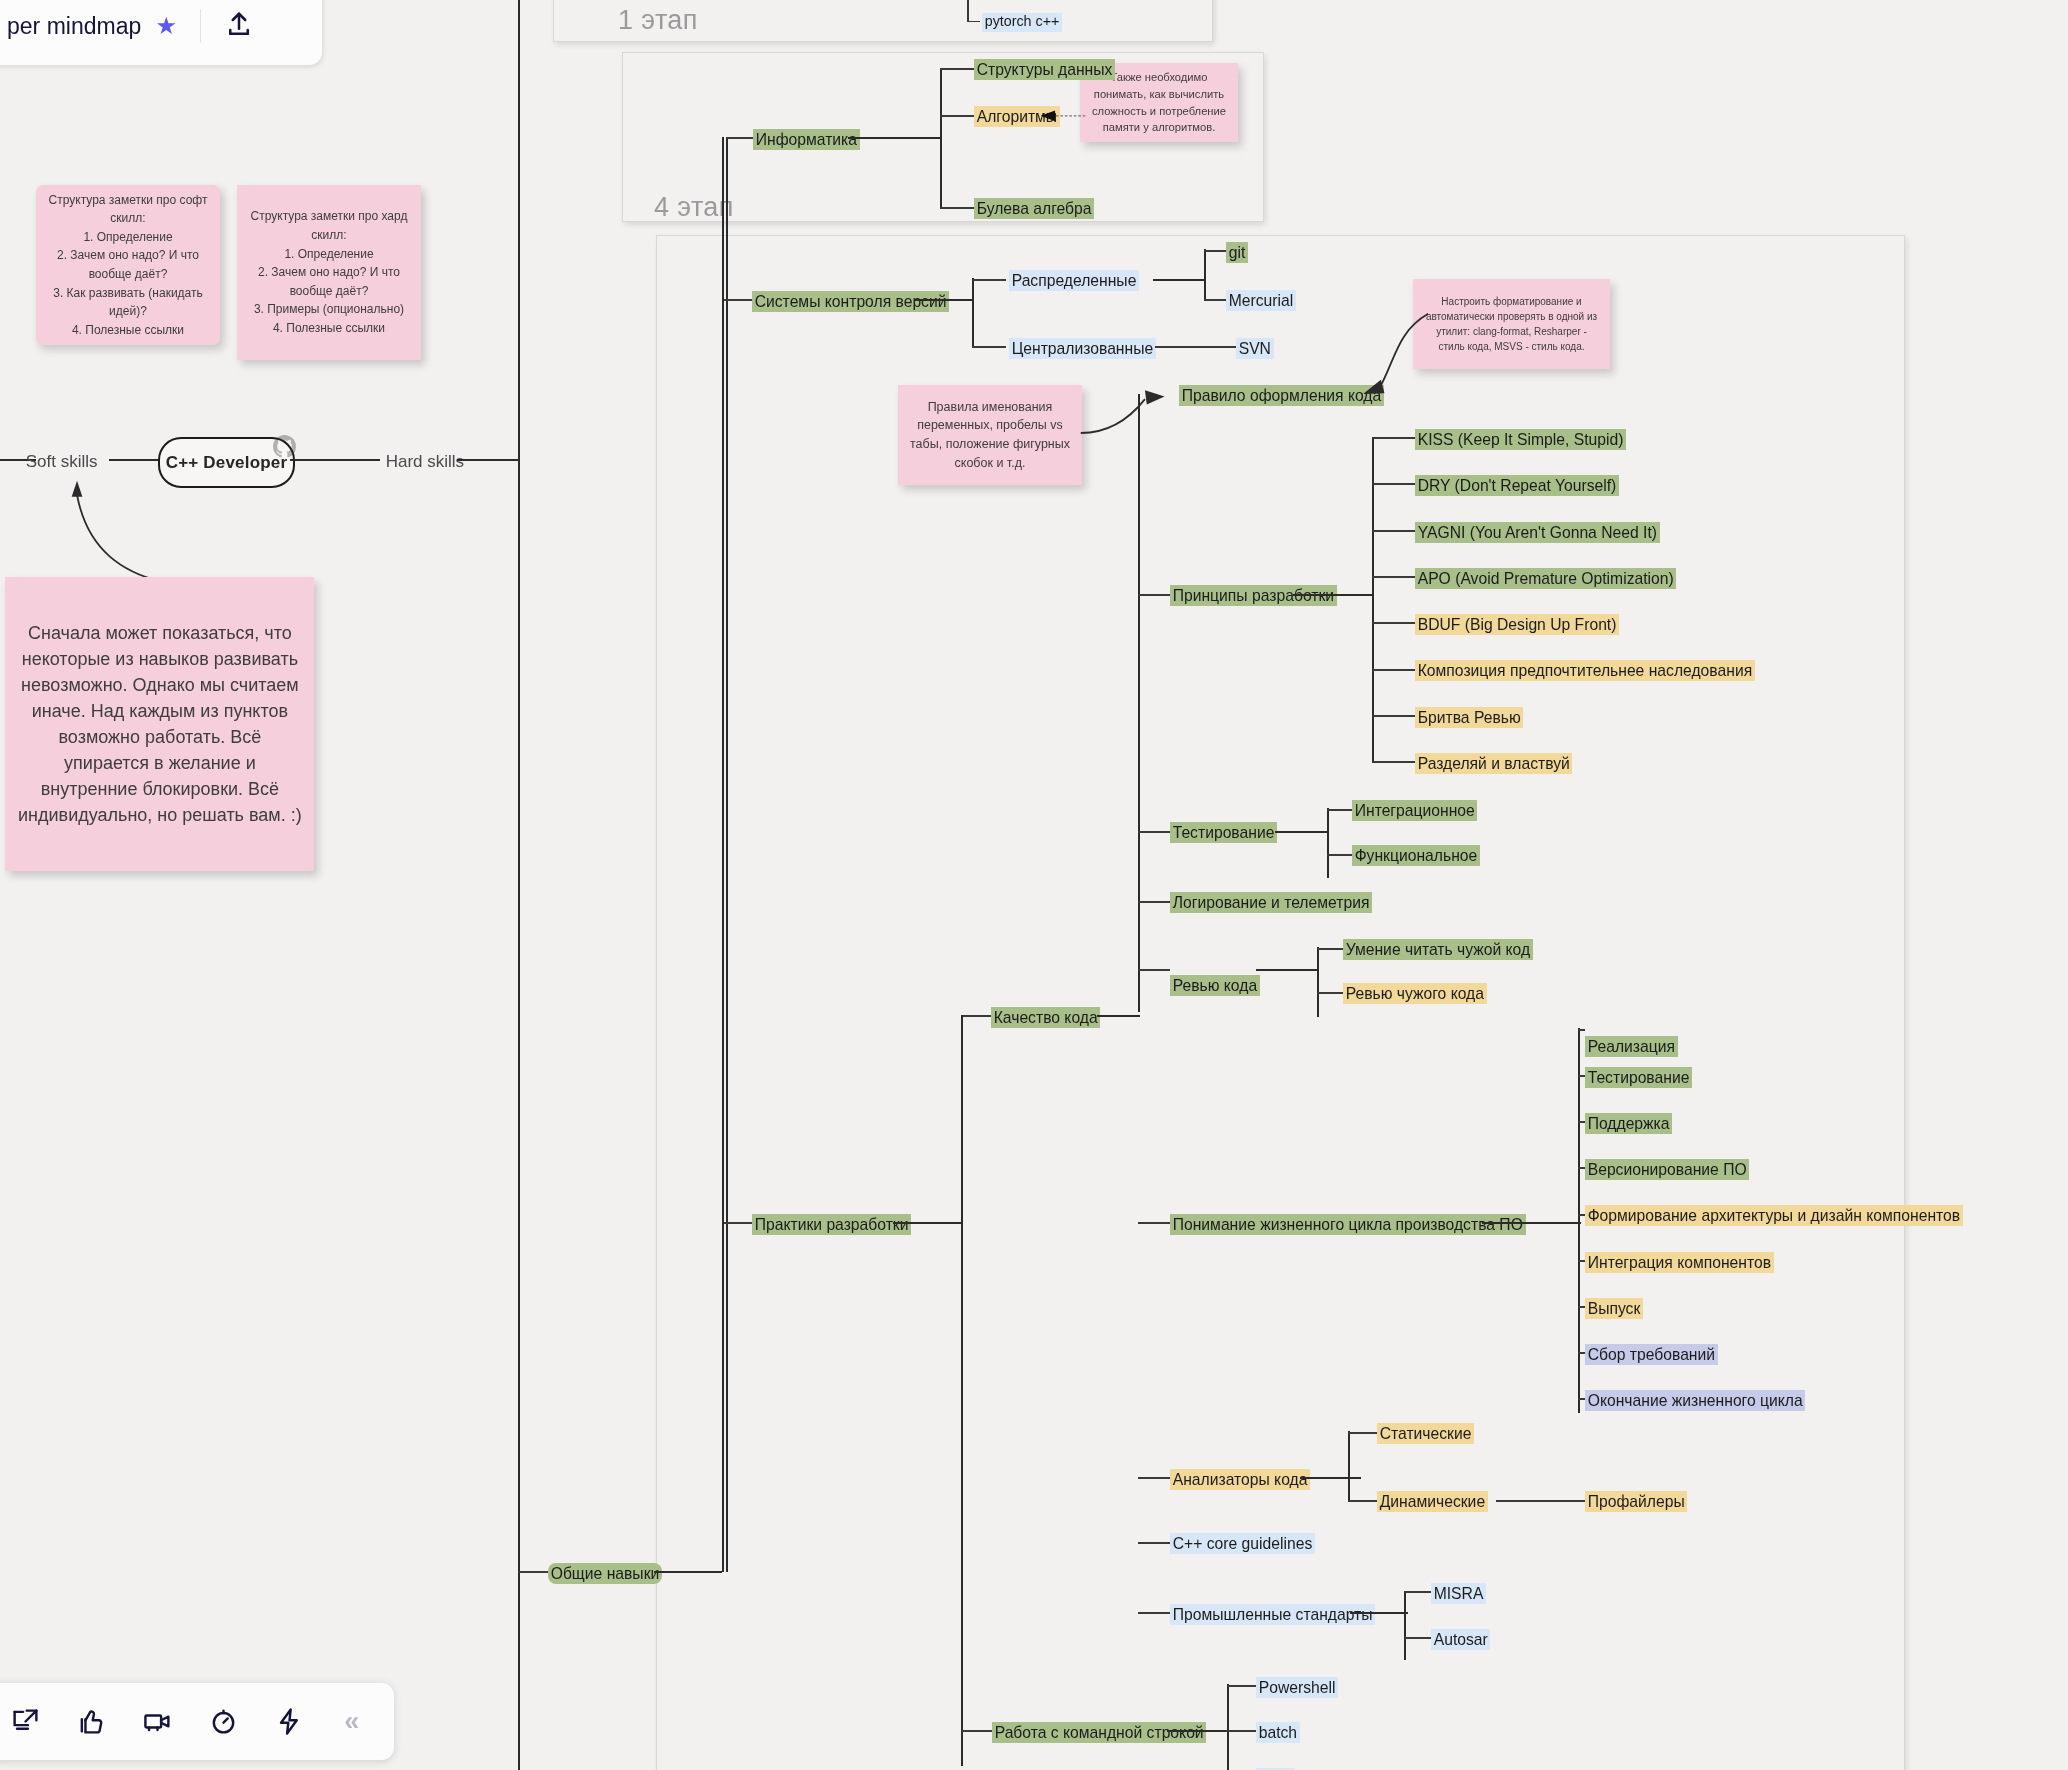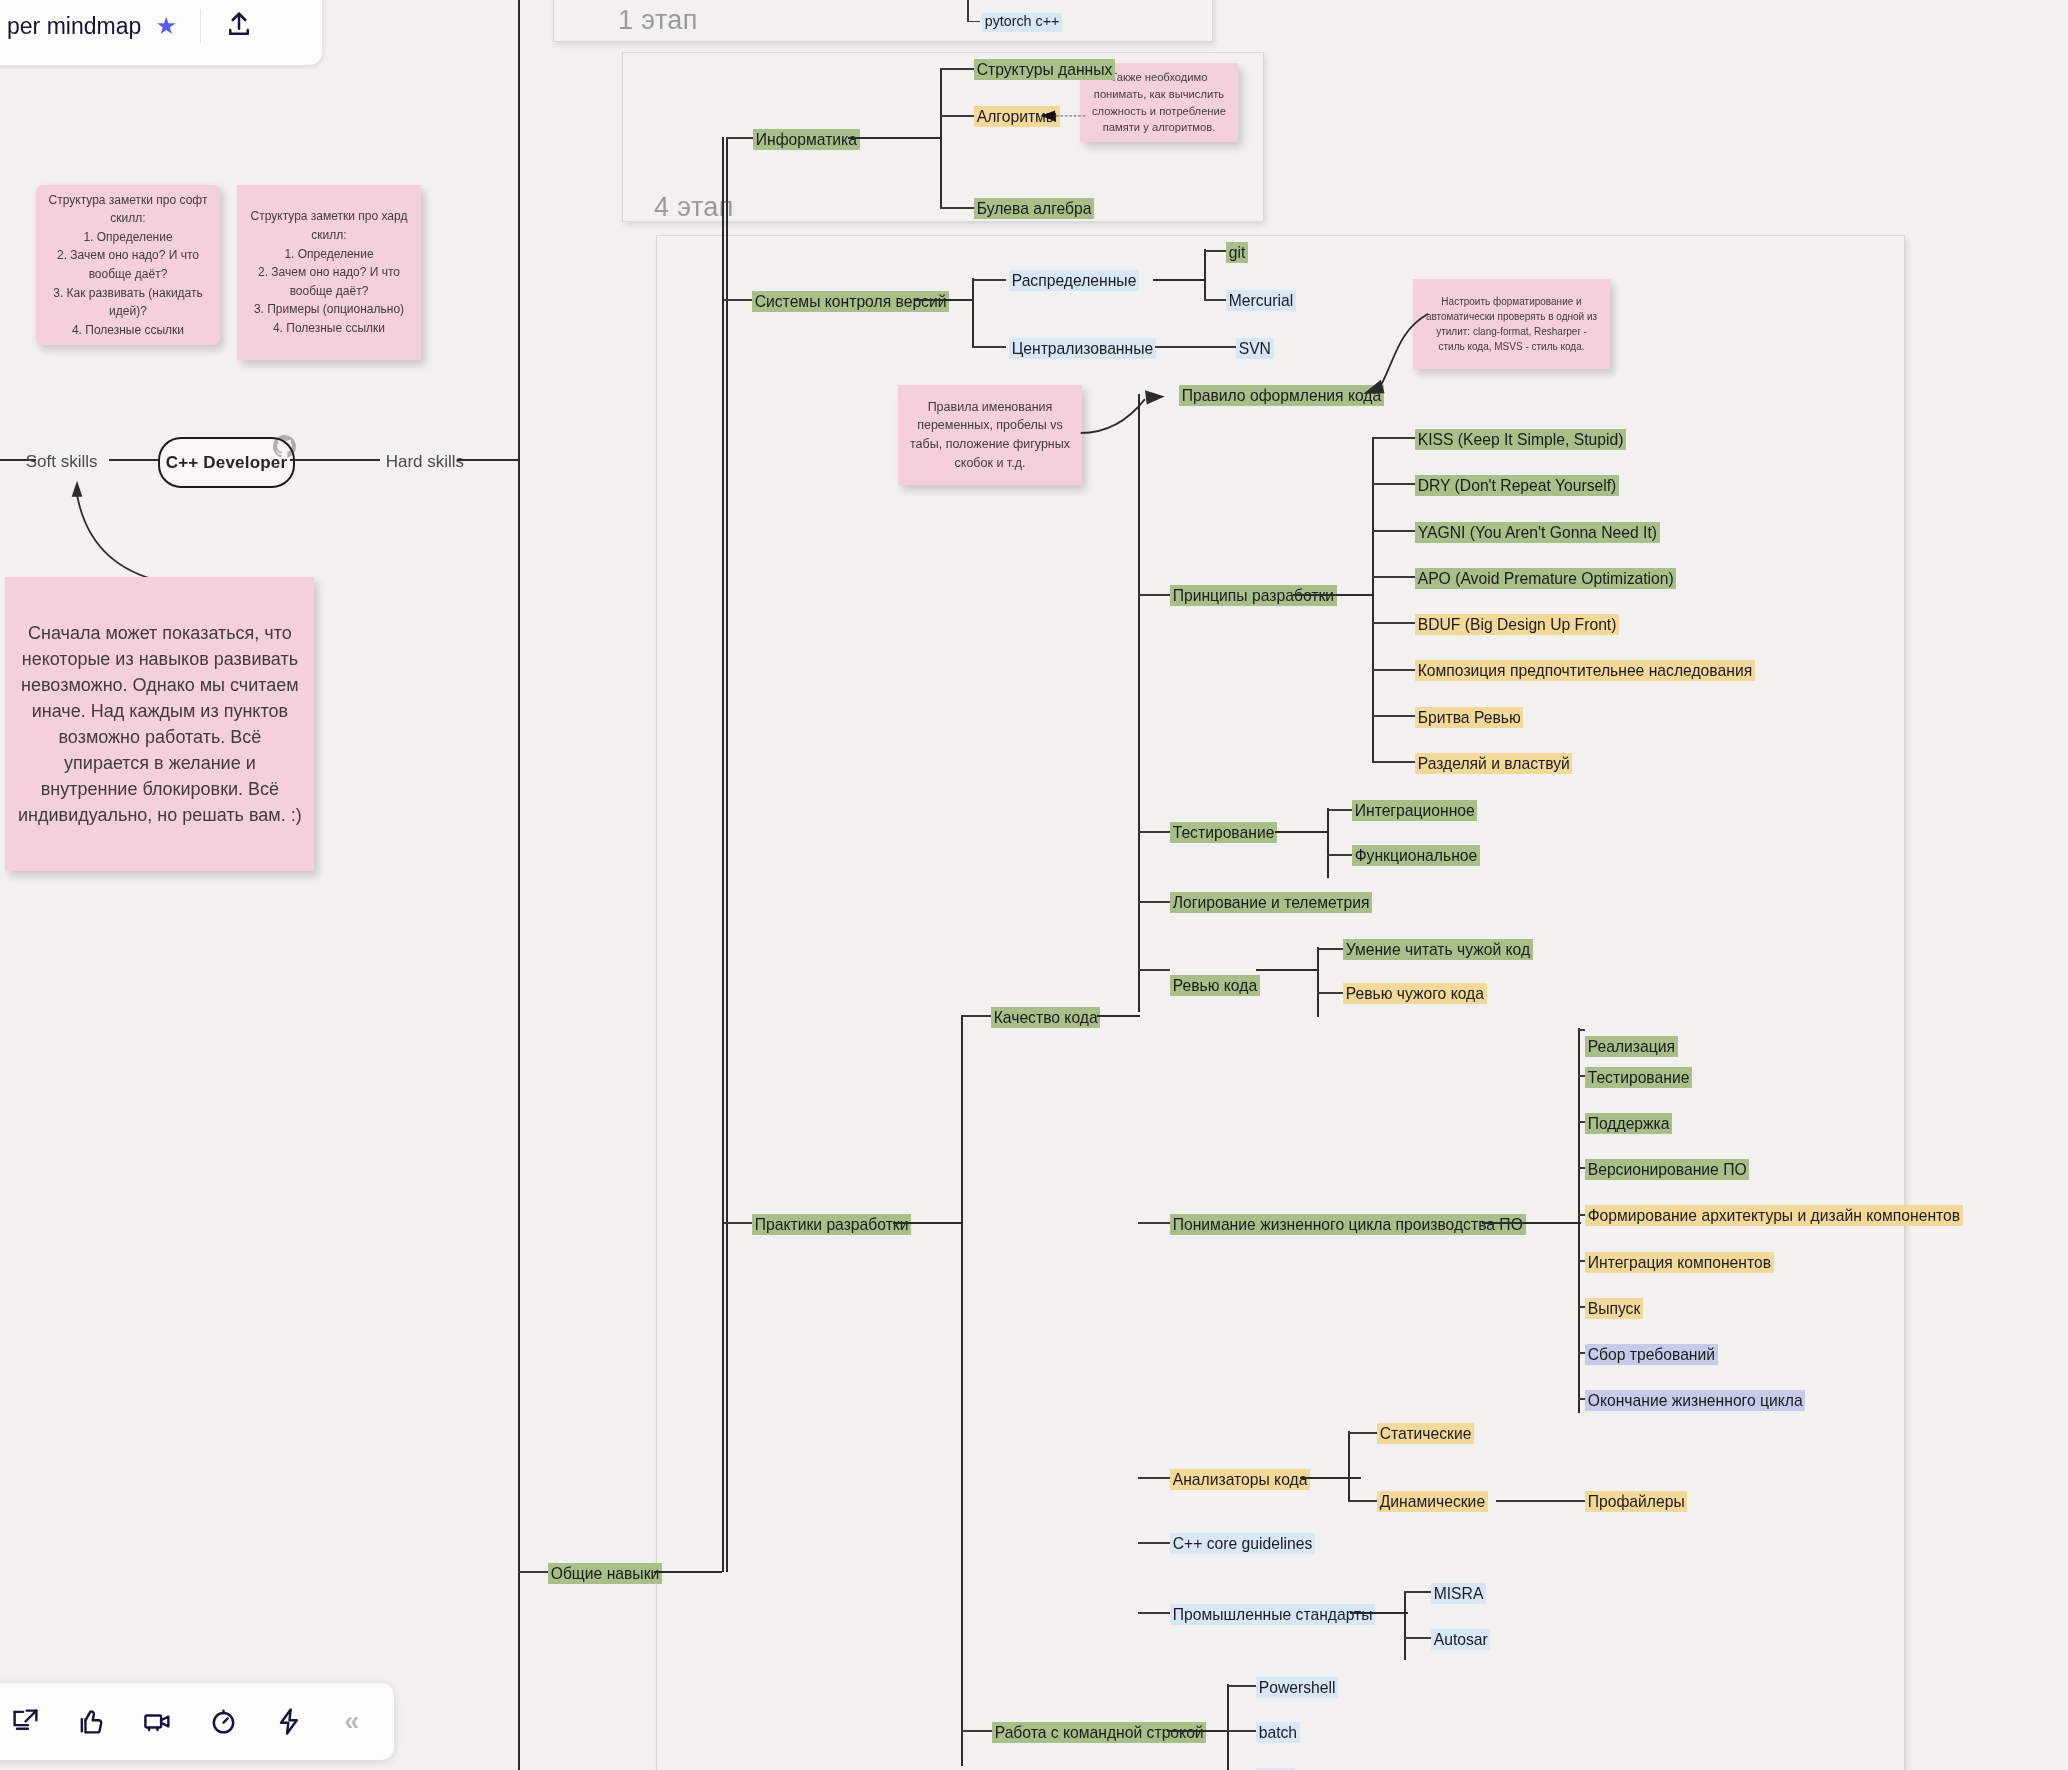--- a/index.html
+++ b/index.html
@@ -285,21 +285,21 @@
 <div class="ln lnh" style="left:1167px;top:1730px;width:63px;"></div>
 <div class="ln lnv" style="left:1227px;top:1684px;height:94px;"></div>
 <div class="ln lnt" style="left:1227px;top:1685px;width:29px;"></div>
 <div class="node hl-blue" style="left:1256px;top:1677px;">Powershell</div>
 <div class="ln lnt" style="left:1227px;top:1730px;width:29px;"></div>
 <div class="node hl-blue" style="left:1256px;top:1722px;">batch</div>
 
 <div class="node hl-blue" style="left:1256px;top:1768px;">bash</div>
 
 <div class="ln lnt" style="left:518px;top:1571px;width:30px;"></div>
-<div class="node hl-green" style="left:548px;top:1563px;">Общие навыки</div>
+<div class="node hl-green" style="left:548px;top:1563px;border-radius:8px;">Общие навыки</div>
 <div class="ln lnh" style="left:654px;top:1571px;width:68px;"></div>
 <div class="ln lnv" style="left:722px;top:137px;height:1435px;"></div>
 
 <div class="bottombar">
   <div class="tb-ic">
     <svg width="29" height="29" viewBox="0 0 24 24" fill="none" stroke="#15143a" stroke-width="2" stroke-linecap="round" stroke-linejoin="round">
       <path d="M3 4h7"></path>
         <path d="M3 4v11h11"></path>
         <path d="M13 3h8v8"></path>
         <path d="M21 3l-9 9"></path>

